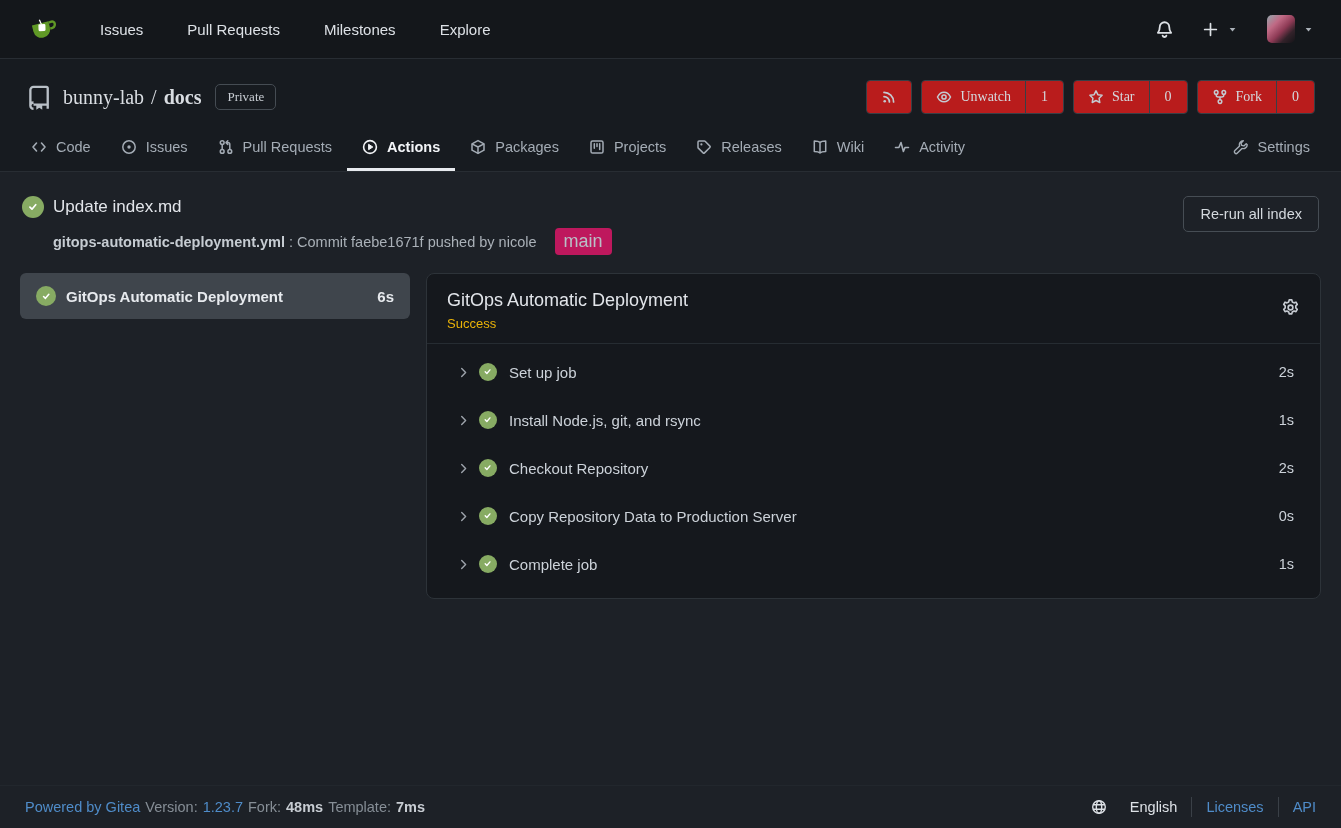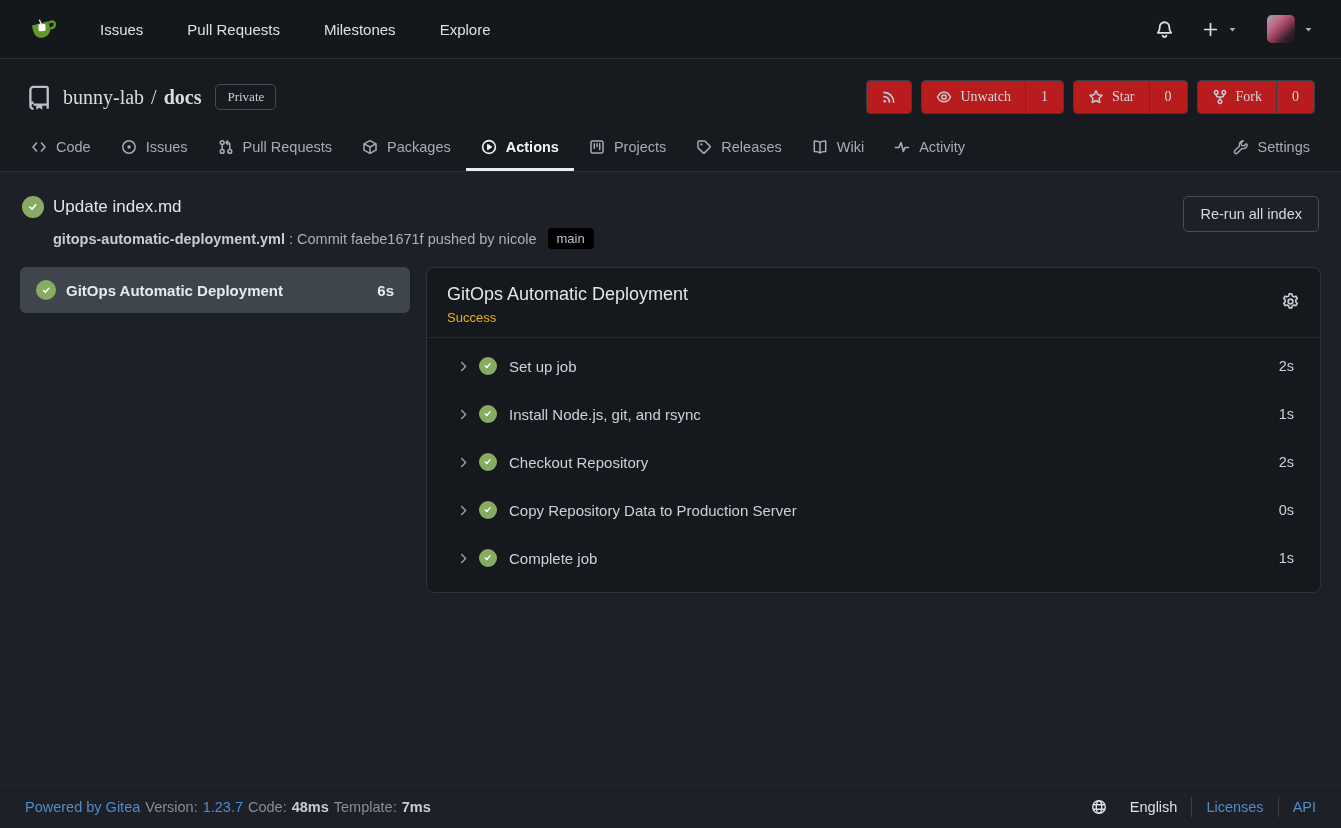--- a/index.html
+++ b/index.html
@@ -67,22 +67,22 @@
 
   
   .main { flex:1 1 auto; padding:24px 20px; }
   .run-header { display:flex; align-items:flex-start; padding:0 2px; }
   .run-title-block { }
   .run-title-line { display:flex; align-items:center; gap:9px; }
   .run-title { font-size:17px; color:#e2e5ea; }
   .run-sub { margin:10px 0 0 31px; font-size:14.5px; color:#aab1b8; display:flex; align-items:center; gap:4px; }
   .run-sub .wf-file { font-weight:700; color:#c6ccd2; }
   .badge-solid {
-    margin-left:7px; background:#000000; color:#b9c0c7;
-    font-size:13px; padding:3px 9px; border-radius:4px; cursor:pointer;
+    margin-left:14px; background:#be185d; color:#b9c0c7;
+    font-size:18px; padding:3px 9px; border-radius:4px; cursor:pointer;
   }
   .rerun-btn {
     margin-left:auto; background:#1d2127; color:#d4d9de;
     border:1px solid #464d54; border-radius:5px;
     font-size:14.5px; padding:9px 16px; cursor:pointer;
     font-family:"Liberation Sans", sans-serif;
   }
 
   .run-body { display:flex; gap:16px; margin-top:18px; }
   .job-list { width:390px; flex:0 0 390px; }
@@ -328,31 +328,31 @@
           <use href="#i-issue"></use>
         </svg>
         <span>Issues</span>
       </span>
     <span class="tab">
         <svg class="tab-icon" width="16" height="16">
           <use href="#i-pr"></use>
         </svg>
         <span>Pull Requests</span>
       </span>
+    <span class="tab active">
+        <svg class="tab-icon" width="16" height="16">
+          <use href="#i-play-circle"></use>
+        </svg>
+        <span>Actions</span>
+      </span>
     <span class="tab">
         <svg class="tab-icon" width="16" height="16">
           <use href="#i-package"></use>
         </svg>
         <span>Packages</span>
-      </span>
-    <span class="tab active">
-        <svg class="tab-icon" width="16" height="16">
-          <use href="#i-play-circle"></use>
-        </svg>
-        <span>Actions</span>
       </span>
     <span class="tab">
         <svg class="tab-icon" width="16" height="16">
           <use href="#i-project"></use>
         </svg>
         <span>Projects</span>
       </span>
     <span class="tab">
         <svg class="tab-icon" width="16" height="16">
           <use href="#i-tag"></use>
@@ -484,21 +484,21 @@
             </span>
           <span class="step-label">Complete job</span>
           <span class="step-duration">1s</span>
         </div>
       </div>
     </div>
   </div>
 </div>
 
 <div class="footer">
-  <div class="footer-left"><span class="f-link">Powered by Gitea</span> <span>Version:</span> <span class="f-link">1.23.7</span> <span>Code:</span> <span class="f-strong">48ms</span> <span>Template:</span> <span class="f-strong">7ms</span></div>
+  <div class="footer-left"><span class="f-link">Powered by Gitea</span> <span>Version:</span> <span class="f-link">1.23.7</span> <span>Fork:</span> <span class="f-strong">48ms</span> <span>Template:</span> <span class="f-strong">7ms</span></div>
   <div class="footer-right">
     <span class="f-lang">
       <svg width="16" height="16" viewBox="0 0 16 16">
           <use href="#i-globe"></use>
         </svg>
       <span>English</span>
     </span>
     <span class="f-divider"></span>
     <span class="f-link">Licenses</span>
     <span class="f-divider"></span>

